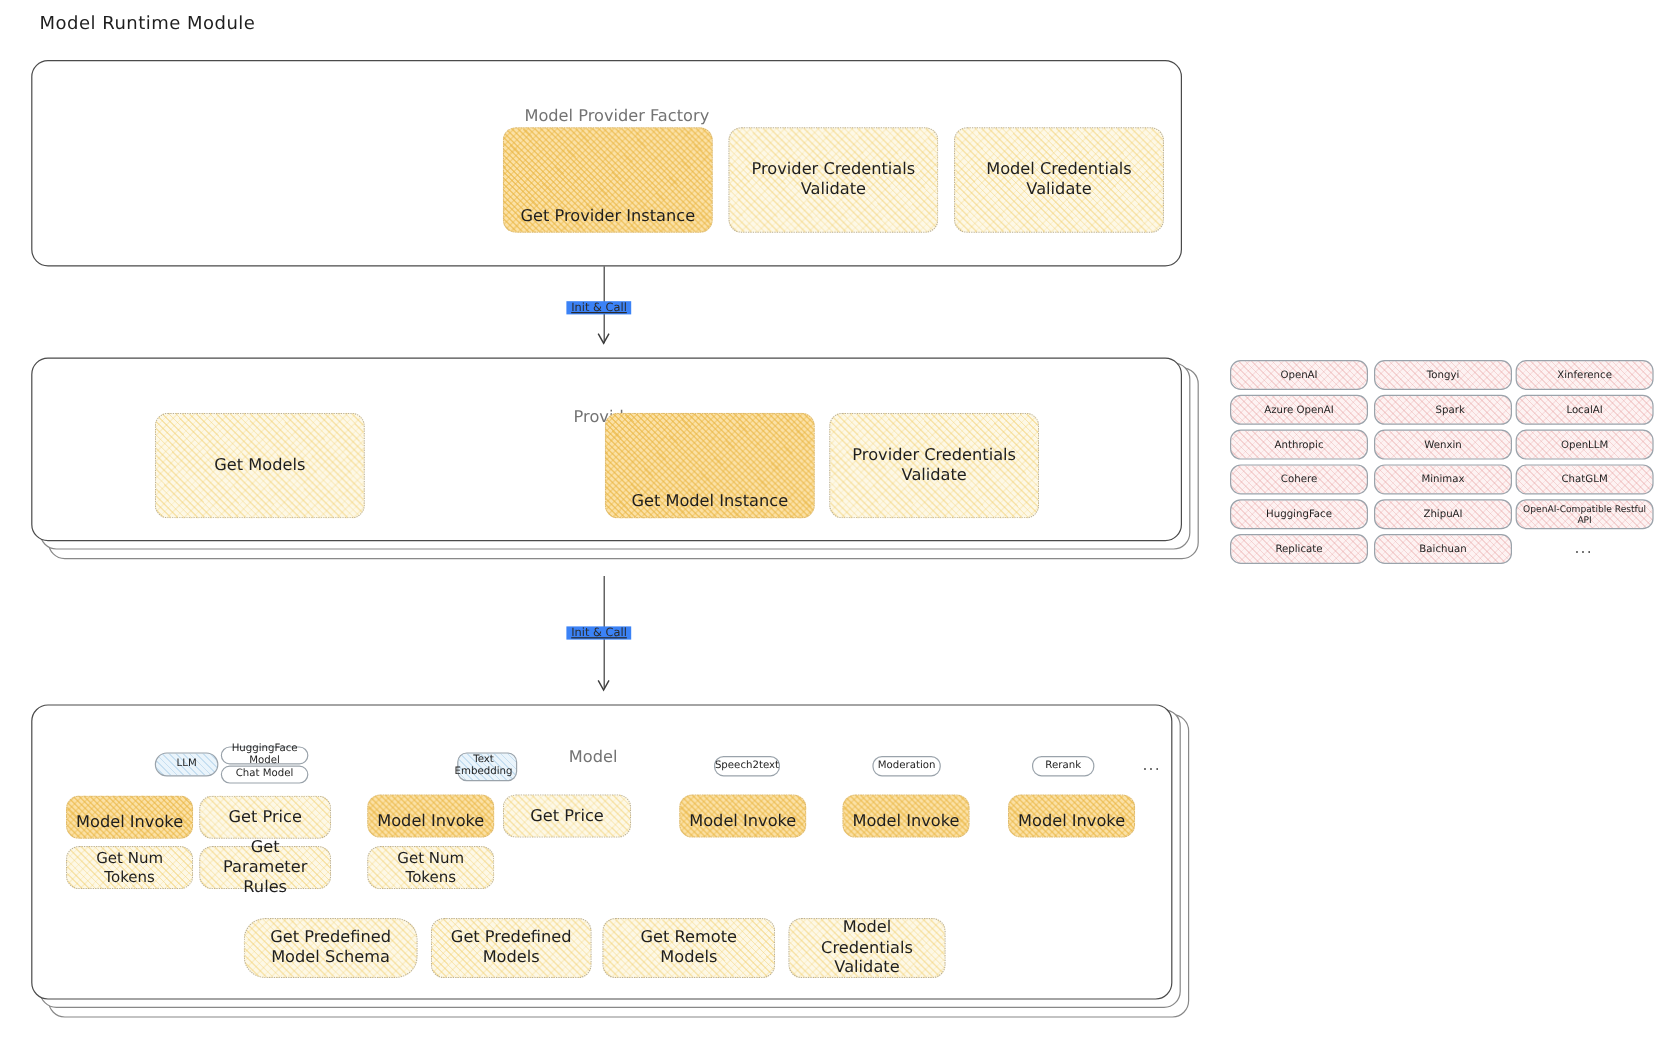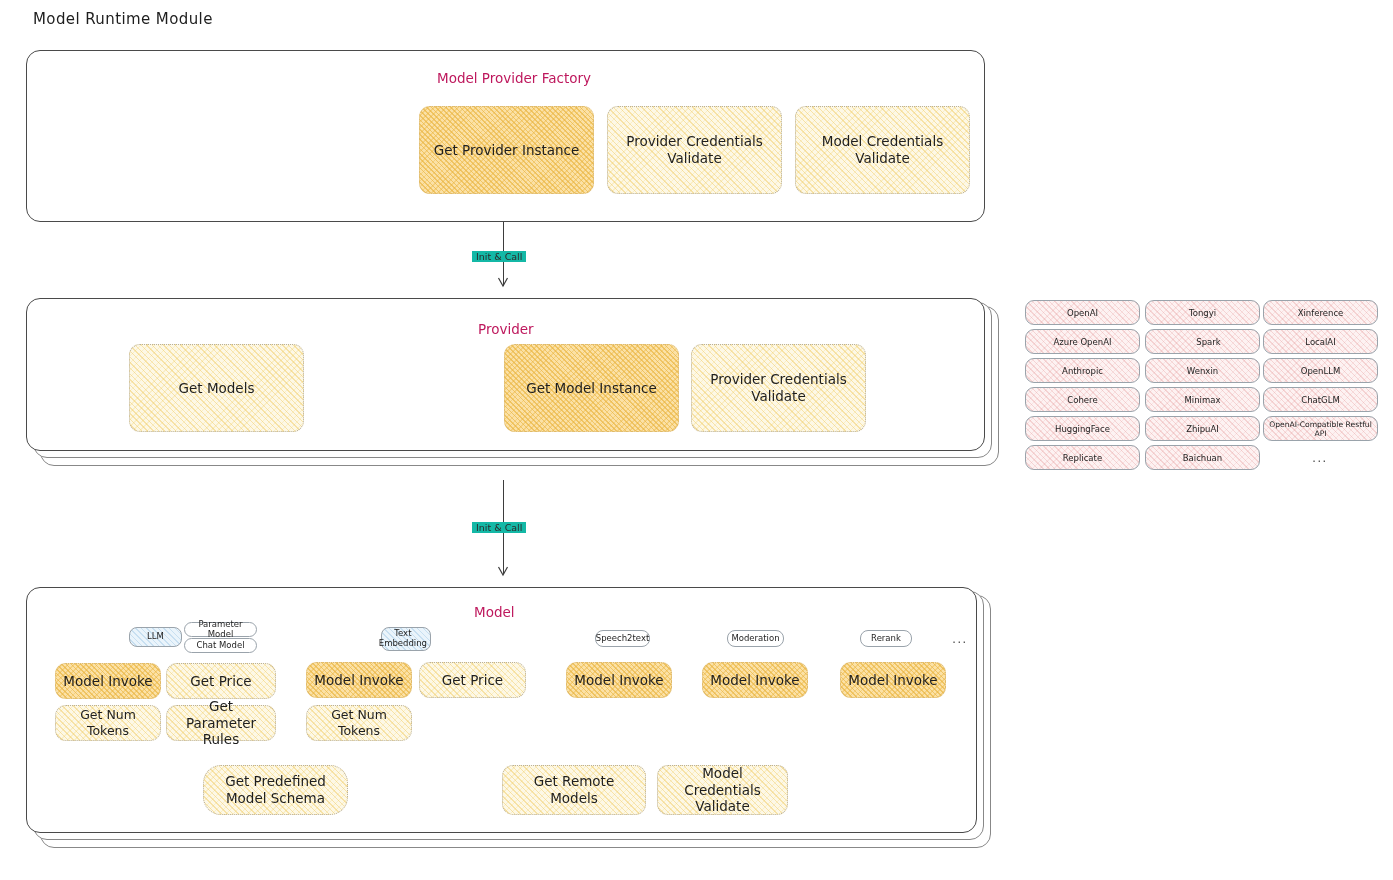--- a/index.html
+++ b/index.html
@@ -19,21 +19,21 @@
   
   .panel{
     position:absolute;background:#ffffff;border:1.4px solid #4a4a4a;
     border-radius:14px;box-sizing:border-box;
   }
   .panel-shadow{
     position:absolute;background:#ffffff;border:1.2px solid #888;
     border-radius:14px;box-sizing:border-box;z-index:0;
   }
   .panel-title{
-    position:absolute;font-size:13.5px;color:#be185d;white-space:nowrap;
+    position:absolute;font-size:13.5px;color:#737373;white-space:nowrap;margin-top:19px;
   }
 
   
   .hatch-light{
     background-color:#fdf8e6;
     background-image:
       repeating-linear-gradient(45deg, rgba(240,200,90,.45) 0 1px, rgba(0,0,0,0) 1px 4px),
       repeating-linear-gradient(-45deg, rgba(240,200,90,.22) 0 1px, rgba(0,0,0,0) 1px 5px);
   }
   .hatch-strong{
@@ -54,42 +54,42 @@
       repeating-linear-gradient(45deg, rgba(110,170,215,.28) 0 1px, rgba(0,0,0,0) 1px 4px);
   }
 
   
   .node{
     position:absolute;box-sizing:border-box;
     border:1.3px dotted #b9b09a;border-radius:11px;
     display:flex;align-items:center;justify-content:center;text-align:center;
     font-size:13.5px;color:#1e1e1e;line-height:1.25;padding:4px 6px;
   }
-  .node.strong{border-color:#d8b877;}
+  .node.strong{border-color:#d8b877;align-items:flex-end;}
 
   .chip{
     position:absolute;box-sizing:border-box;border:1.2px solid #9aa3ab;
     border-radius:8px;display:flex;align-items:center;justify-content:center;
     text-align:center;font-size:8.5px;color:#1e1e1e;line-height:1.15;padding:2px 3px;
   }
   .chip.plain{background:#ffffff;}
   .provider-chip{
     position:absolute;box-sizing:border-box;border:1.2px solid #9aa3ab;
     border-radius:9px;display:flex;align-items:center;justify-content:center;
     text-align:center;font-size:8.5px;color:#1e1e1e;padding:2px 4px;
   }
   .ellipsis{
     position:absolute;font-size:13px;color:#5a5a5a;letter-spacing:1px;
   }
 
   
   .arrow-line{position:absolute;width:1.3px;background:#3d3d3d;}
   .arrow-label{
-    position:absolute;font-size:9.5px;color:#2b2b2b;background:#14b8a6;
-    padding:0 4px;white-space:nowrap;
+    position:absolute;font-size:9.5px;color:#2b2b2b;background:#3b82f6;
+    padding:0 4px;white-space:nowrap;text-decoration:underline;
   }
   .arrow-head{position:absolute;width:12px;height:12px;}
 </style>
 </head>
 <body>
 
 <div class="canvas">
 
   <div class="page-title">Model Runtime Module</div>
 
@@ -186,25 +186,25 @@
   <div class="arrow-label" style="left:472px;top:522px;">Init &amp; Call</div>
   <svg class="arrow-head" style="left:497px;top:566px;" viewBox="0 0 12 12">
     <path d="M1.5 1 L6 9 L10.5 1" fill="none" stroke="#3d3d3d" stroke-width="1.2"></path>
   </svg>
 
   <div class="panel-shadow" style="left:40px;top:595px;width:951px;height:253px;"></div>
   <div class="panel-shadow" style="left:33px;top:591px;width:951px;height:249px;"></div>
   <div class="panel" style="left:26px;top:587px;width:951px;height:246px;"></div>
   <div class="panel-title" style="left:474px;top:604px;">Model</div>
 
-  <div class="chip hatch-blue" style="left:129px;top:627px;width:53px;height:20px;">
+  <div class="chip hatch-blue" style="left:129px;top:627px;width:53px;height:20px;border-radius:10px;">
     <span>LLM</span>
   </div>
   <div class="chip plain" style="left:184px;top:622px;width:73px;height:15px;">
-    <span>Parameter Model</span>
+    <span>HuggingFace Model</span>
   </div>
   <div class="chip plain" style="left:184px;top:638px;width:73px;height:15px;">
     <span>Chat Model</span>
   </div>
 
   <div class="node hatch-strong strong" style="left:55px;top:663px;width:106px;height:36px;">
     <span>Model Invoke</span>
   </div>
   <div class="node hatch-light" style="left:166px;top:663px;width:110px;height:36px;">
     <span>Get Price</span>
@@ -248,20 +248,23 @@
   </div>
   <div class="node hatch-strong strong" style="left:840px;top:662px;width:106px;height:36px;">
     <span>Model Invoke</span>
   </div>
 
   <div class="ellipsis" style="left:952px;top:631px;">...</div>
 
   <div class="node hatch-light" style="left:203px;top:765px;width:145px;height:50px;border-radius:18px;">
     <span>Get Predefined Model Schema</span>
   </div>
+  <div class="node hatch-light" style="left:359px;top:765px;width:134px;height:50px;">
+    <span>Get Predefined Models</span>
+  </div>
   <div class="node hatch-light" style="left:502px;top:765px;width:144px;height:50px;">
     <span>Get Remote Models</span>
   </div>
   <div class="node hatch-light" style="left:657px;top:765px;width:131px;height:50px;">
     <span>Model Credentials Validate</span>
   </div>
 
 </div>
 
 </body></html>

